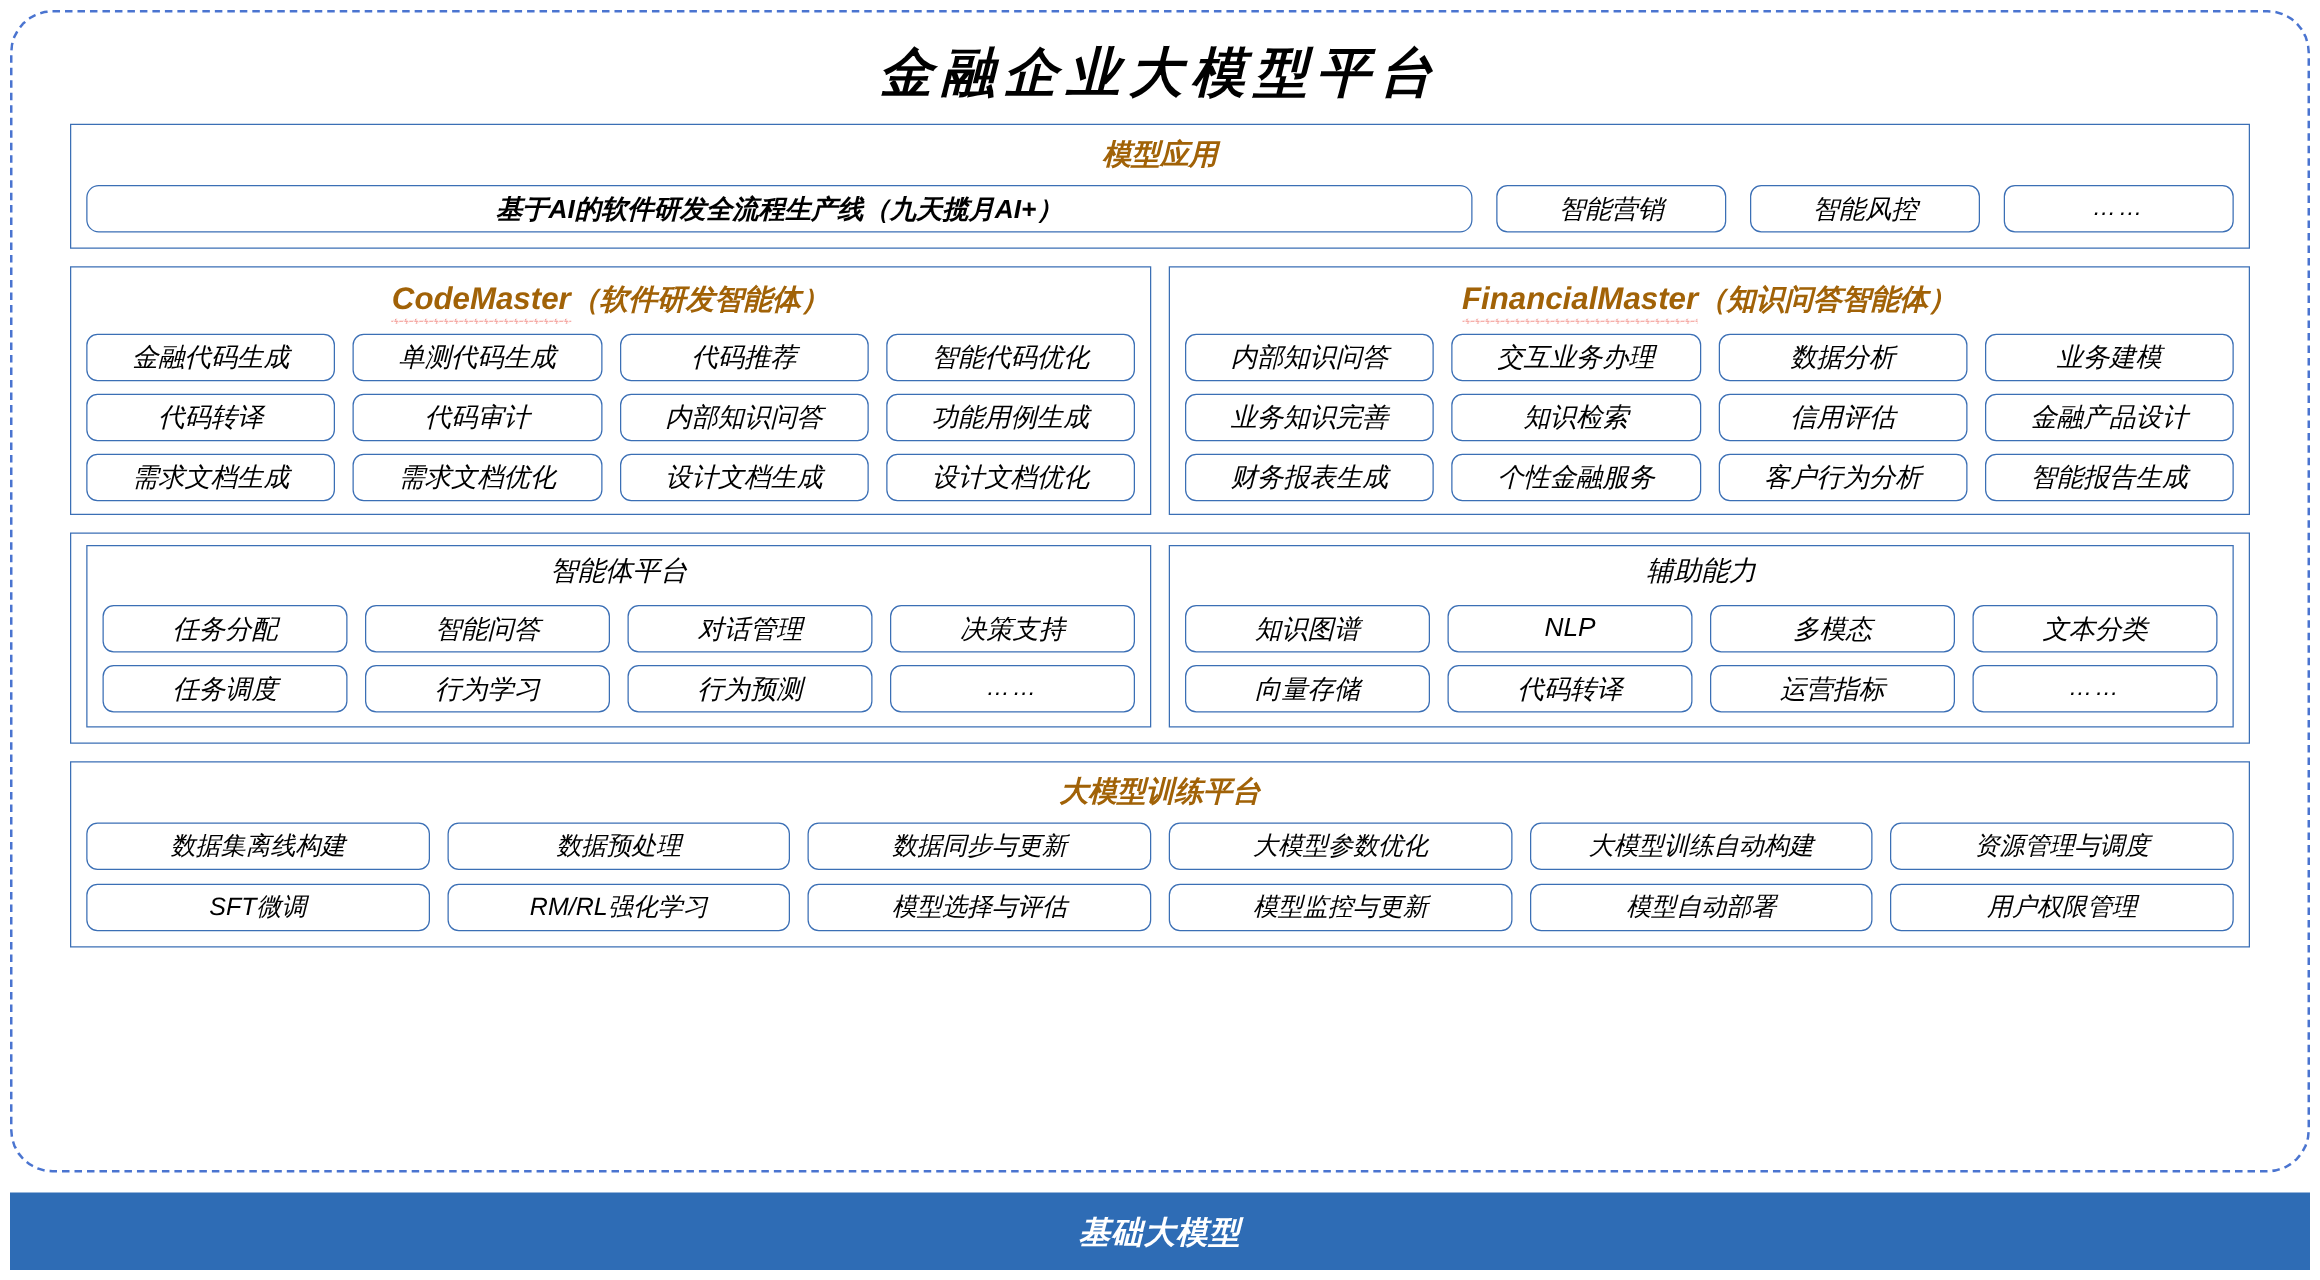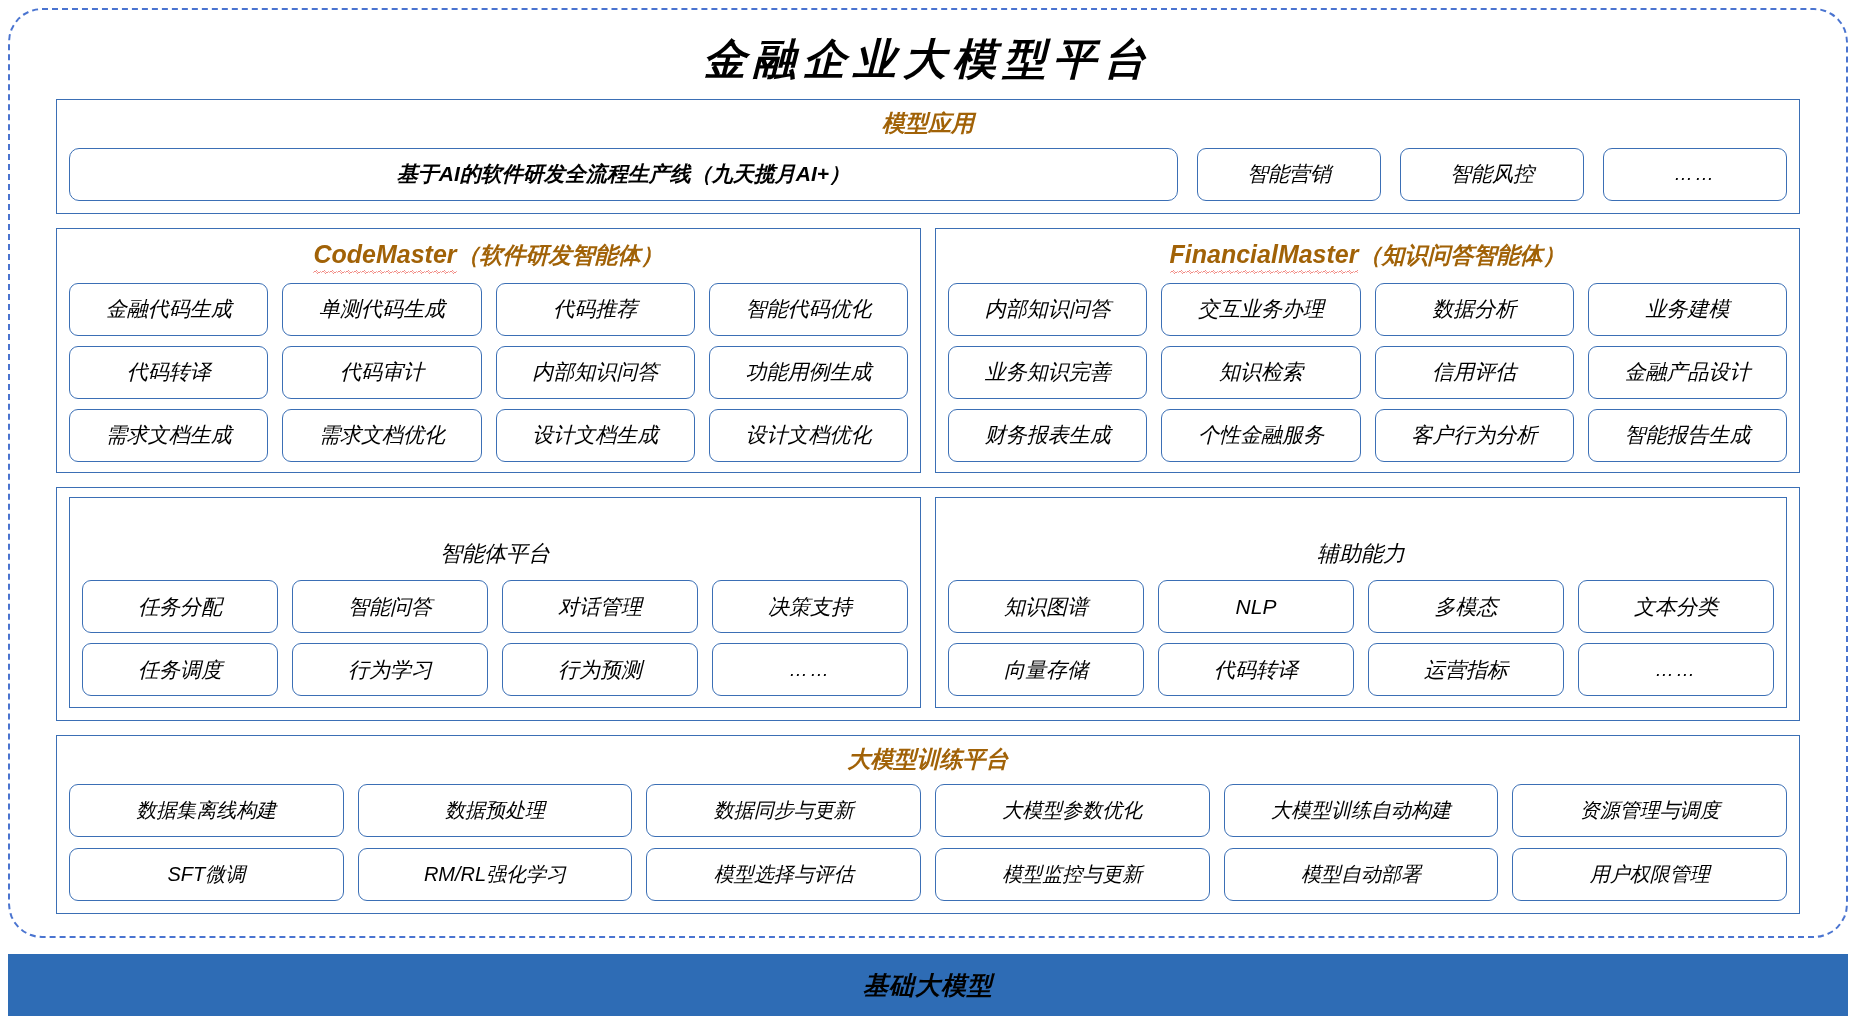--- a/index.html
+++ b/index.html
@@ -87,21 +87,21 @@
     background-size: 8px 4px;
     background-repeat: repeat-x;
   }
 
   
   .chip {
     box-sizing: border-box;
     border: 1.6px solid #3b6fb5;
     border-radius: 9px;
     background: #ffffff;
-    height: 53px;
+    height: 38px;
     display: flex;
     align-items: center;
     justify-content: center;
     font-size: 21px;
     color: #000000;
     white-space: nowrap;
     padding: 0 17px;
   }
   .chip.dots {
     letter-spacing: 2px;
@@ -156,21 +156,20 @@
     background: #ffffff;
     padding: 6px 12px 11px 12px;
   }
   .subpanel-title {
     text-align: center;
     font-size: 22px;
     font-weight: 400;
     color: #000000;
     margin-bottom: 7px;
     line-height: 1.3;
-    margin-top: 36px;
   }
 
   
   .grid6 {
     display: grid;
     grid-template-columns: repeat(6, 1fr);
     gap: 11px 14px;
   }
   .grid6 .chip { font-size: 20px; }
 
@@ -180,21 +179,21 @@
     left: 8px;
     top: 954px;
     width: 1840px;
     height: 62px;
     background: #2e6cb5;
     display: flex;
     align-items: center;
     justify-content: center;
   }
   .foundation-bar .label {
-    color: #000000;
+    color: #ffffff;
     font-size: 25px;
     font-weight: 700;
     letter-spacing: 1px;
   }
 </style>
 </head>
 <body>
 
 <div class="page">
 

